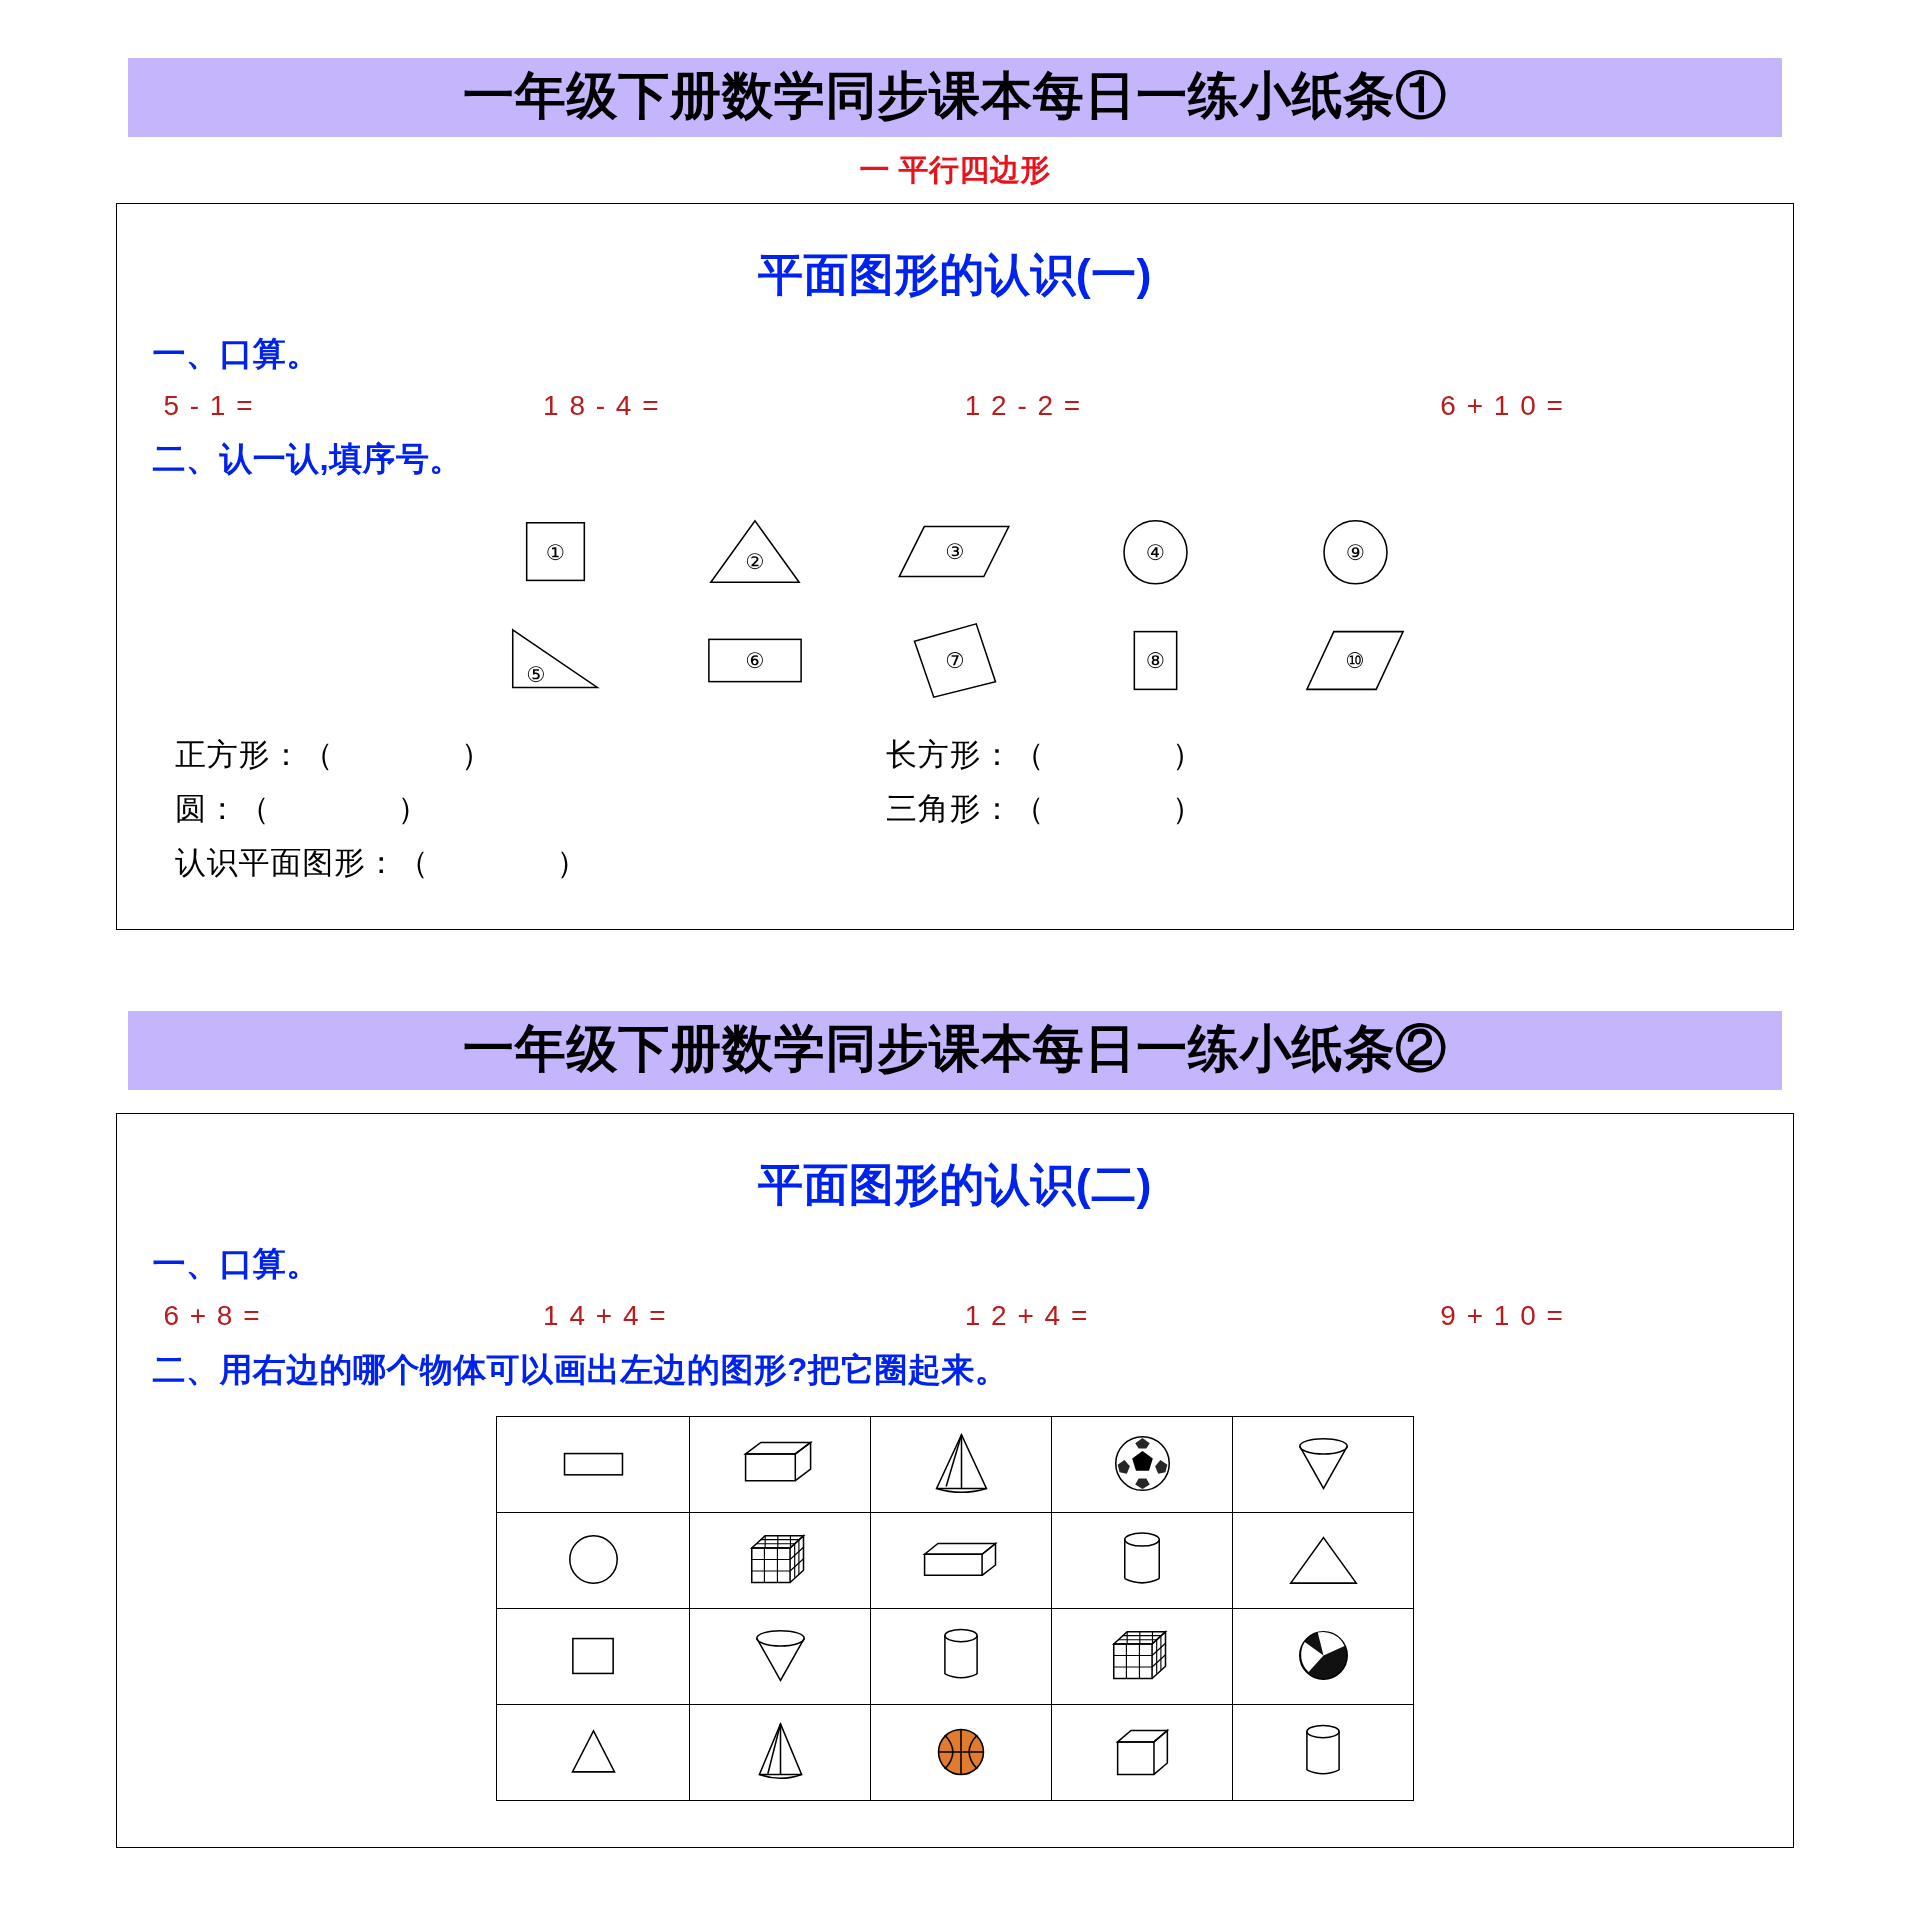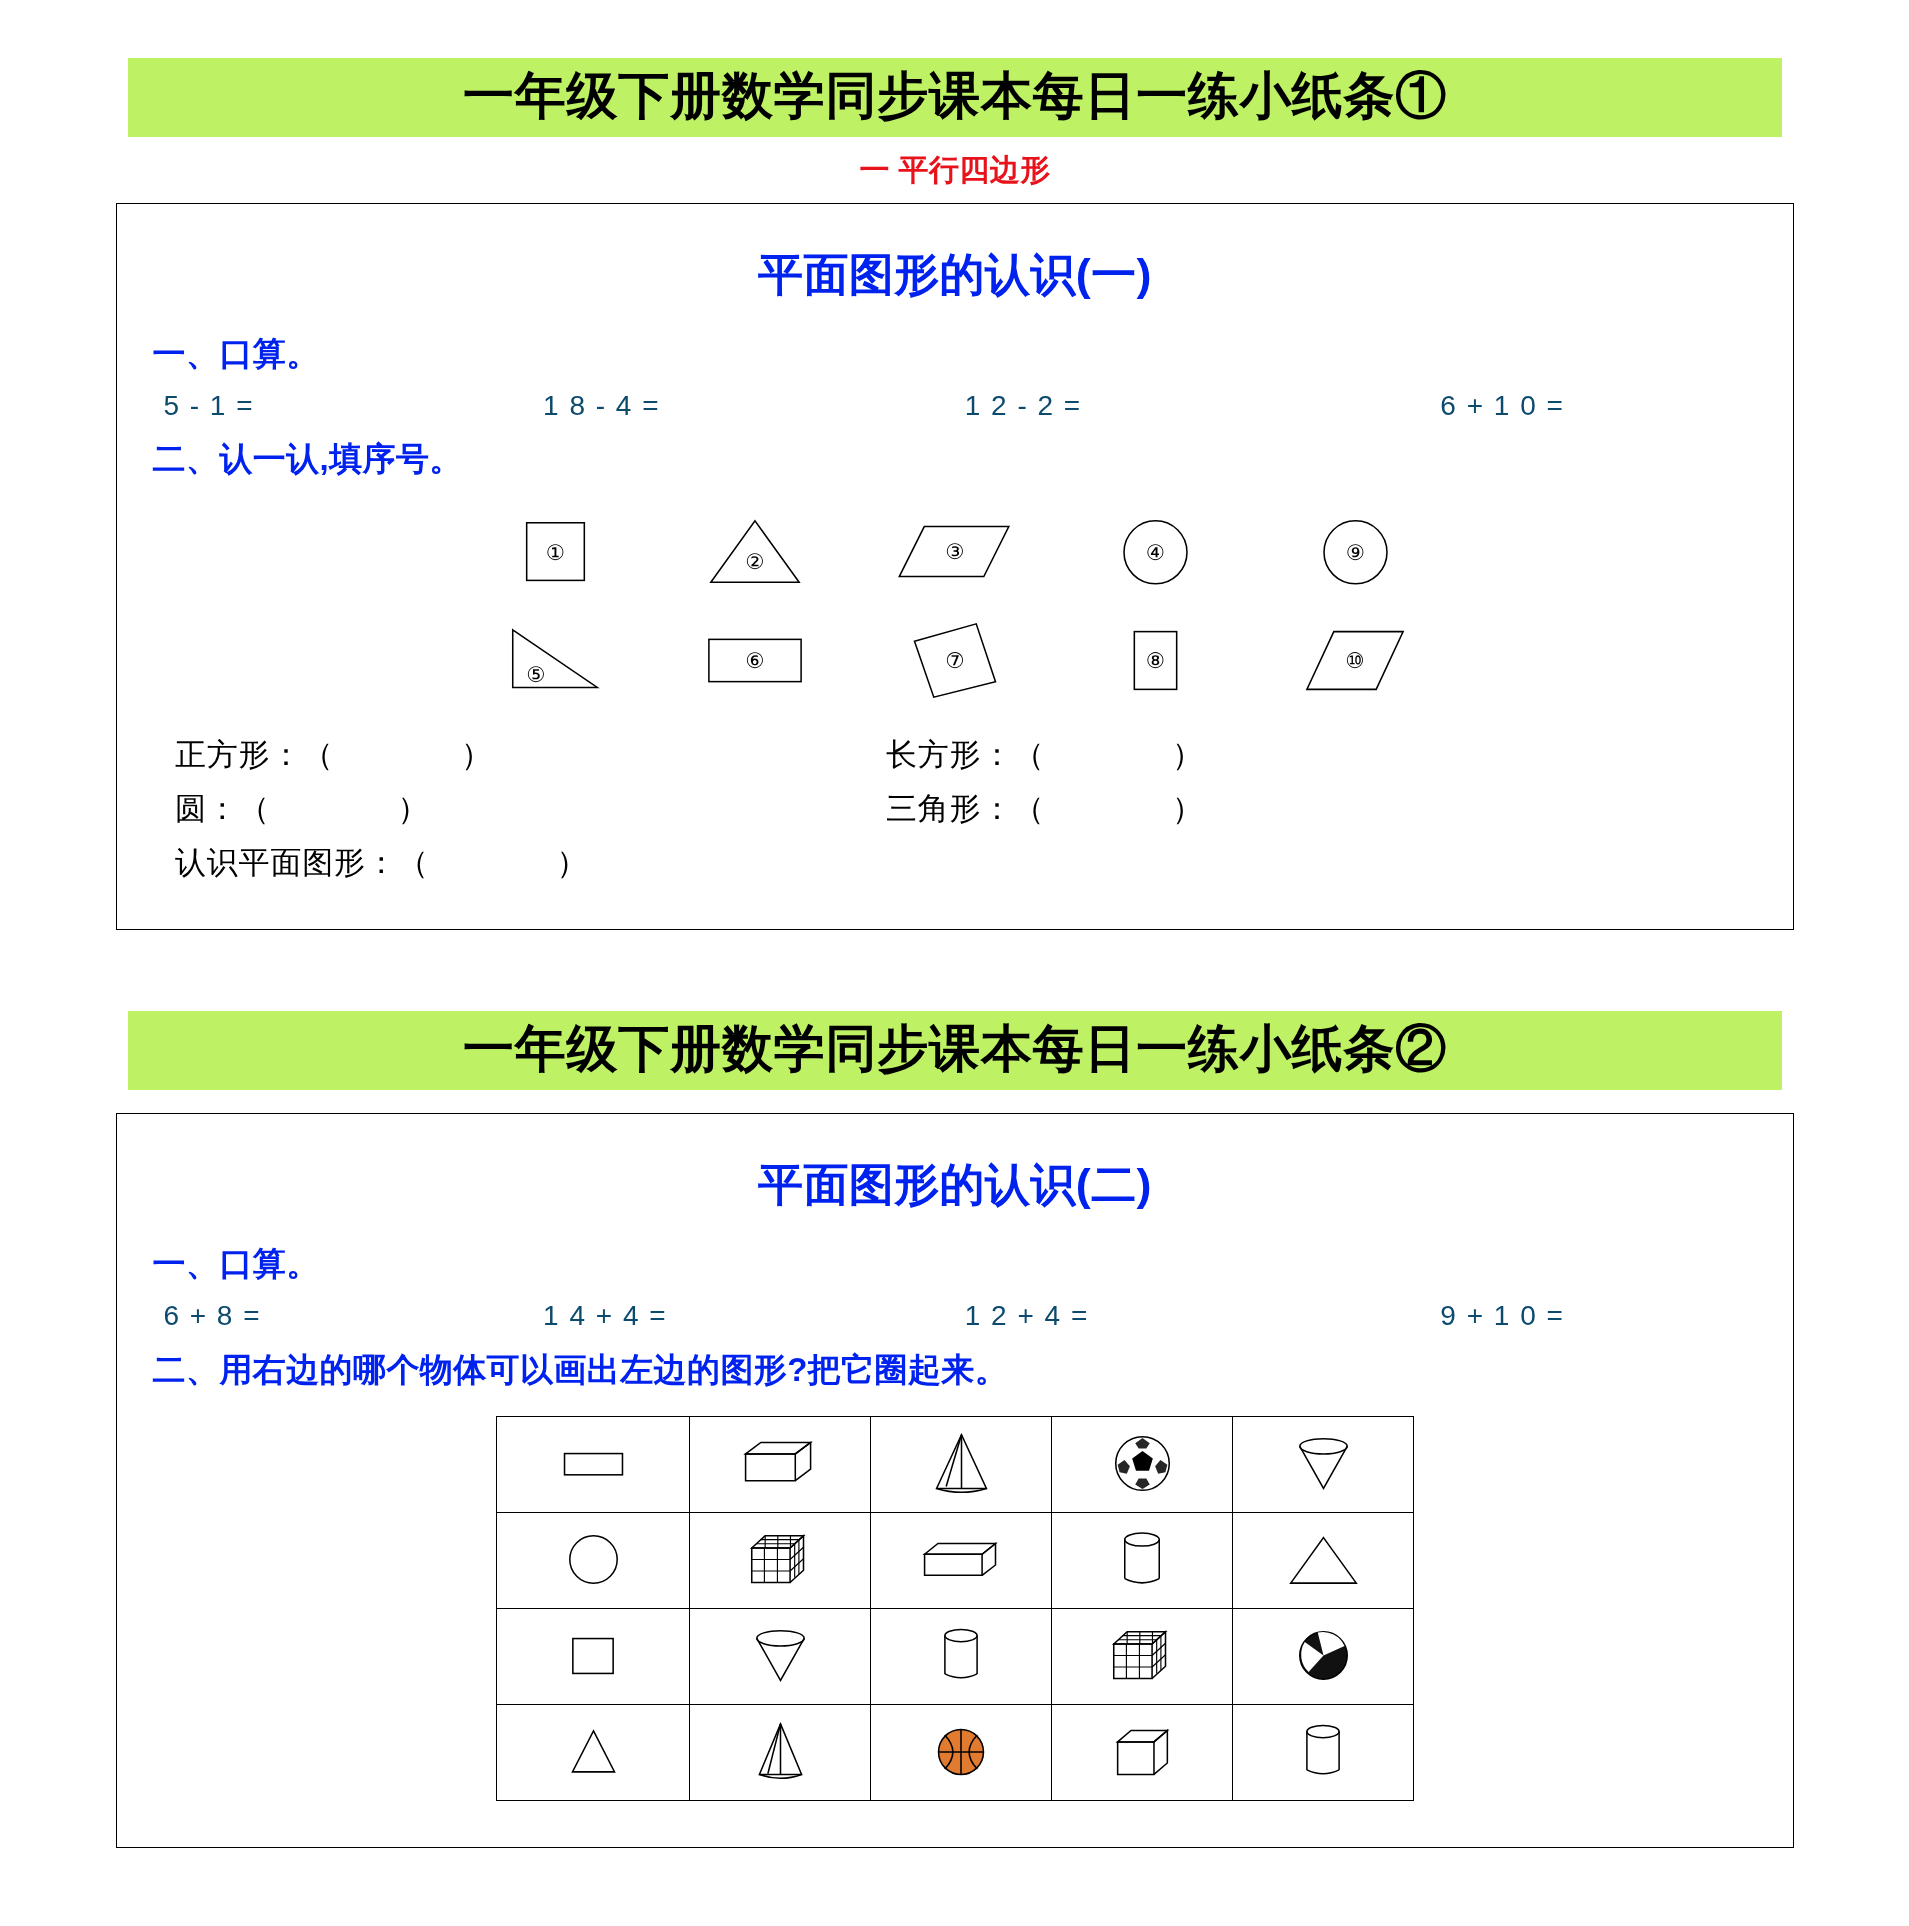--- a/index.html
+++ b/index.html
@@ -15,21 +15,21 @@
   }
   .page {
     width: 1910px;
     min-height: 2700px;
     padding: 58px 116px 39px 116px;
     background: #fff;
   }
 
   
   .banner {
-    background: #bef264;
+    background: #c4b5fd;
     text-align: center;
     padding: 10px 0 13px 0;
     margin: 0 11.6px 0 11.6px;
   }
   .banner-text {
     font-size: 51px;
     font-weight: bold;
     letter-spacing: 0.8px;
     color: #000;
     line-height: 1.1;
@@ -66,21 +66,21 @@
   }
 
   
   .calc-row {
     display: flex;
     margin: 10px 0 10px 0;
   }
   .calc-cell {
     font-size: 28px;
     letter-spacing: 1.5px;
-    color: #0c4a6e;
+    color: #b91c1c;
     flex: 1 1 0;
     white-space: nowrap;
   }
   .calc-row .calc-cell:nth-child(1) { padding-left: 15.4px; }
   .calc-row .calc-cell:nth-child(2) { padding-left: 58px; }
   .calc-row .calc-cell:nth-child(3) { padding-left: 100px; }
   .calc-row .calc-cell:nth-child(4) { padding-left: 154px; }
 
   
   .shape-grid {

